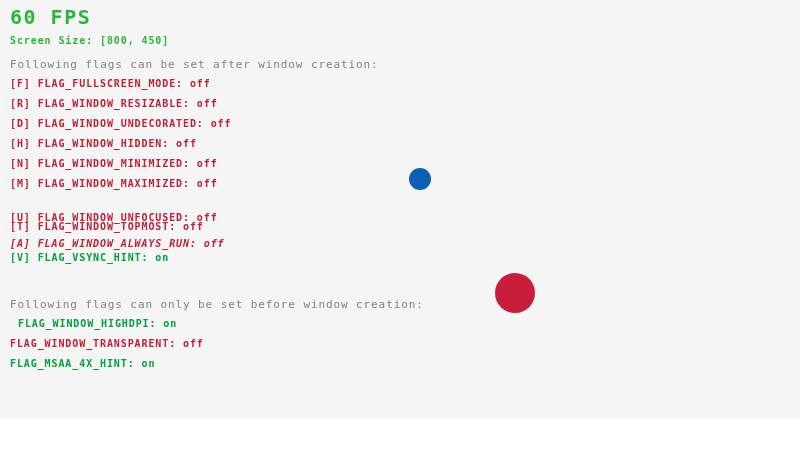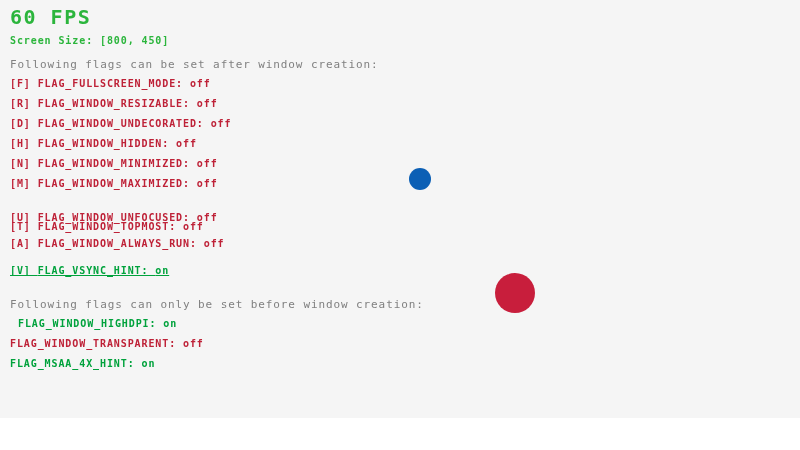--- a/index.html
+++ b/index.html
@@ -61,22 +61,22 @@
   <div class="txt header-line" id="after-heading" style="left: 10px; top: 59px; color: rgb(128, 128, 128);">Following flags can be set after window creation:</div>
   <div id="after-flags">
       <div class="txt small" style="left: 10px; top: 79px; color: rgb(190, 33, 55);"><span>[F] </span><span>FLAG_FULLSCREEN_MODE: </span><span>off</span></div>
       <div class="txt small" style="left: 10px; top: 99px; color: rgb(190, 33, 55);"><span>[R] </span><span>FLAG_WINDOW_RESIZABLE: </span><span>off</span></div>
       <div class="txt small" style="left: 10px; top: 119px; color: rgb(190, 33, 55);"><span>[D] </span><span>FLAG_WINDOW_UNDECORATED: </span><span>off</span></div>
       <div class="txt small" style="left: 10px; top: 139px; color: rgb(190, 33, 55); text-align: center;"><span>[H] </span><span>FLAG_WINDOW_HIDDEN: </span><span>off</span></div>
       <div class="txt small" style="left: 10px; top: 159px; color: rgb(190, 33, 55);"><span>[N] </span><span>FLAG_WINDOW_MINIMIZED: </span><span>off</span></div>
       <div class="txt small" style="left: 10px; top: 179px; color: rgb(190, 33, 55);"><span>[M] </span><span>FLAG_WINDOW_MAXIMIZED: </span><span>off</span></div>
       <div class="txt small" style="left: 10px; top: 213px; color: rgb(190, 33, 55); text-align: right;"><span>[U] </span><span>FLAG_WINDOW_UNFOCUSED: </span><span>off</span></div>
       <div class="txt small" style="left: 10px; top: 222px; color: rgb(190, 33, 55);"><span>[T] </span><span>FLAG_WINDOW_TOPMOST: </span><span>off</span></div>
-      <div class="txt small" style="left: 10px; top: 239px; color: rgb(190, 33, 55);"><span>[A] </span><span>FLAG_WINDOW_ALWAYS_RUN: </span><span>off</span></div>
-      <div class="txt small" style="left: 10px; top: 266px; color: rgb(0, 162, 60); text-decoration: underline;"><span>[V] </span><span>FLAG_VSYNC_HINT: </span><span>on</span></div>
+      <div class="txt small" style="left: 10px; top: 239px; color: rgb(190, 33, 55); font-style: italic;"><span>[A] </span><span>FLAG_WINDOW_ALWAYS_RUN: </span><span>off</span></div>
+      <div class="txt small" style="left: 10px; top: 253px; color: rgb(0, 162, 60);"><span>[V] </span><span>FLAG_VSYNC_HINT: </span><span>on</span></div>
     </div>
 
   <div class="txt header-line" id="before-heading" style="left: 10px; top: 299px; color: rgb(128, 128, 128);">Following flags can only be set before window creation:</div>
   <div id="before-flags">
       <div class="txt small" style="left: 18px; top: 319px; color: rgb(0, 162, 60);"><span>FLAG_WINDOW_HIGHDPI: </span><span>on</span></div>
       <div class="txt small" style="left: 10px; top: 339px; color: rgb(190, 33, 55);"><span>FLAG_WINDOW_TRANSPARENT: </span><span>off</span></div>
       <div class="txt small" style="left: 10px; top: 359px; color: rgb(0, 162, 60);"><span>FLAG_MSAA_4X_HINT: </span><span>on</span></div>
     </div>
 
   <div class="ball" id="blue-ball" style="left: 409px; top: 168px; width: 22px; height: 22px; background: rgb(11, 95, 181);"></div>

